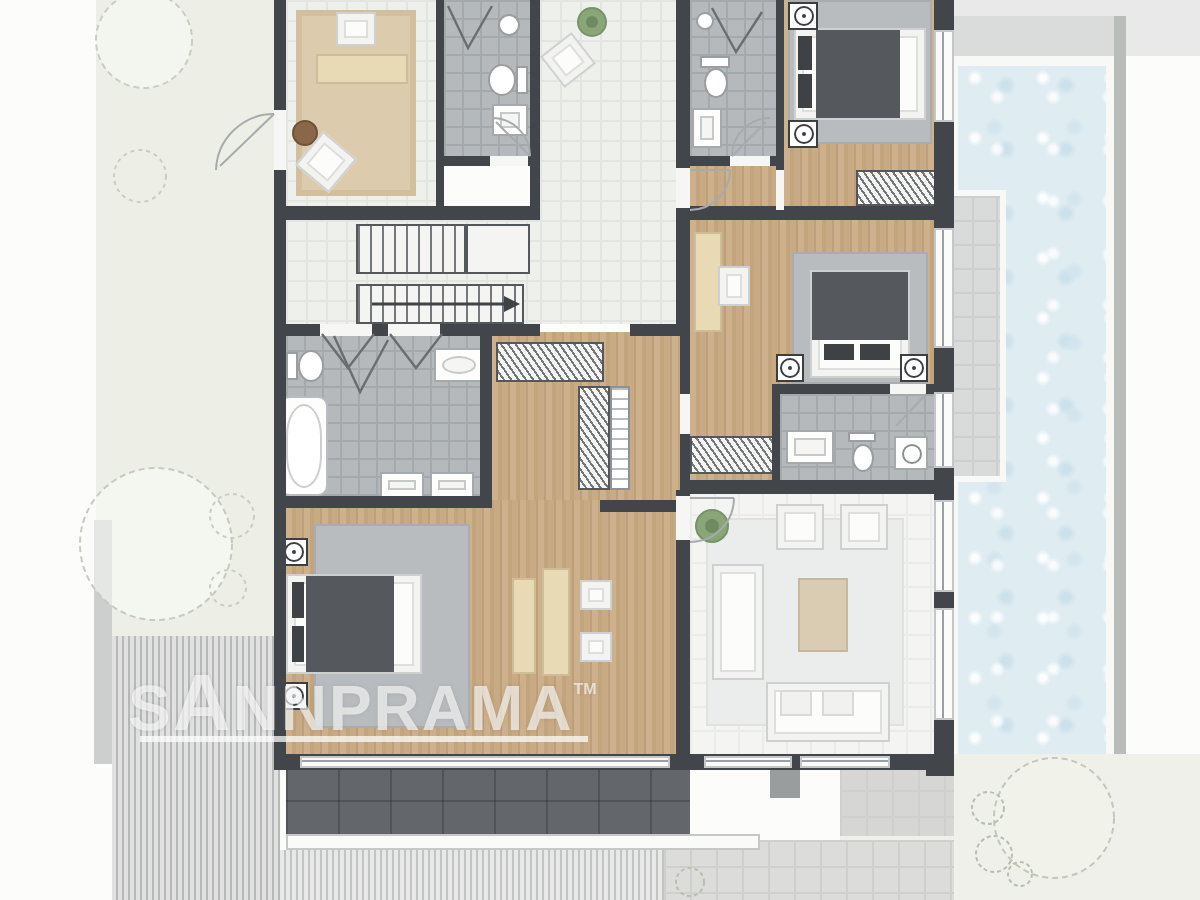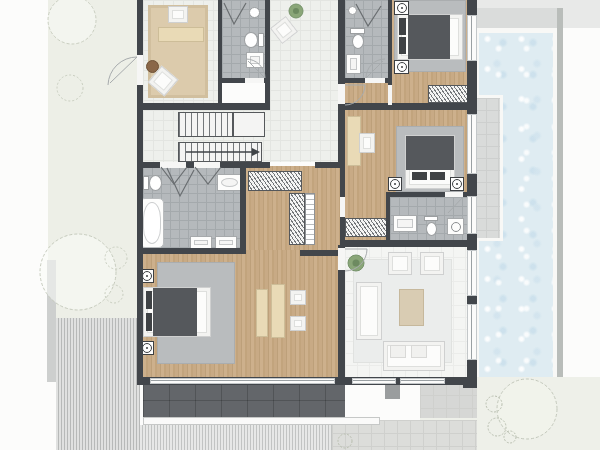--- a/index.html
+++ b/index.html
@@ -306,14 +306,18 @@
       <polyline points="356,4 368,26 381,6"></polyline>
       <polyline points="167,168 180,196 194,170"></polyline>
     </g>
 
     <g>
       <line x1="186" y1="152" x2="252" y2="152" stroke="#3f4347" stroke-width="1.5"></line>
       <polygon points="252,148 260,152 252,156" fill="#3f4347"></polygon>
     </g>
   </svg>
 
+  <div class="abs watermark" style="left:64px;top:330px;width:250px;height:48px;">
+    <span>S</span><span class="wm-logo-a">A</span><span>NNPRAMA</span><span class="wm-tm">TM</span>
+    <div class="wm-underline"></div>
+  </div>
 
 </div>
 
 </body></html>

